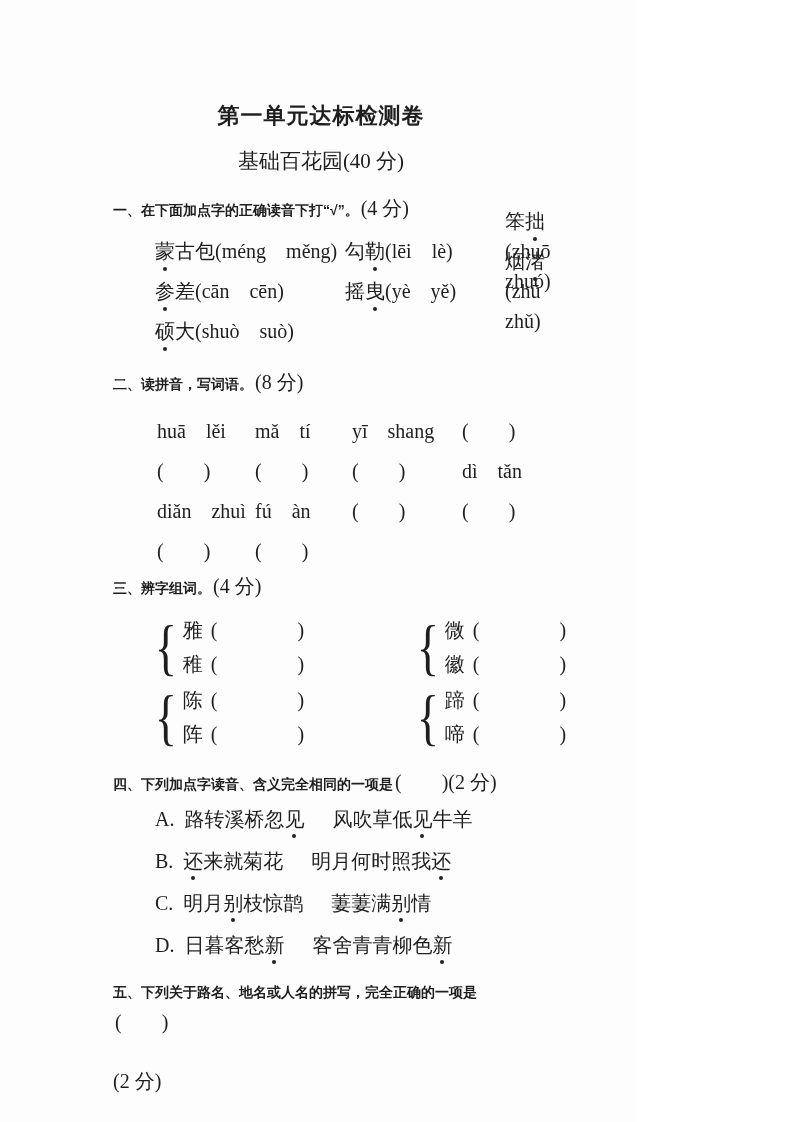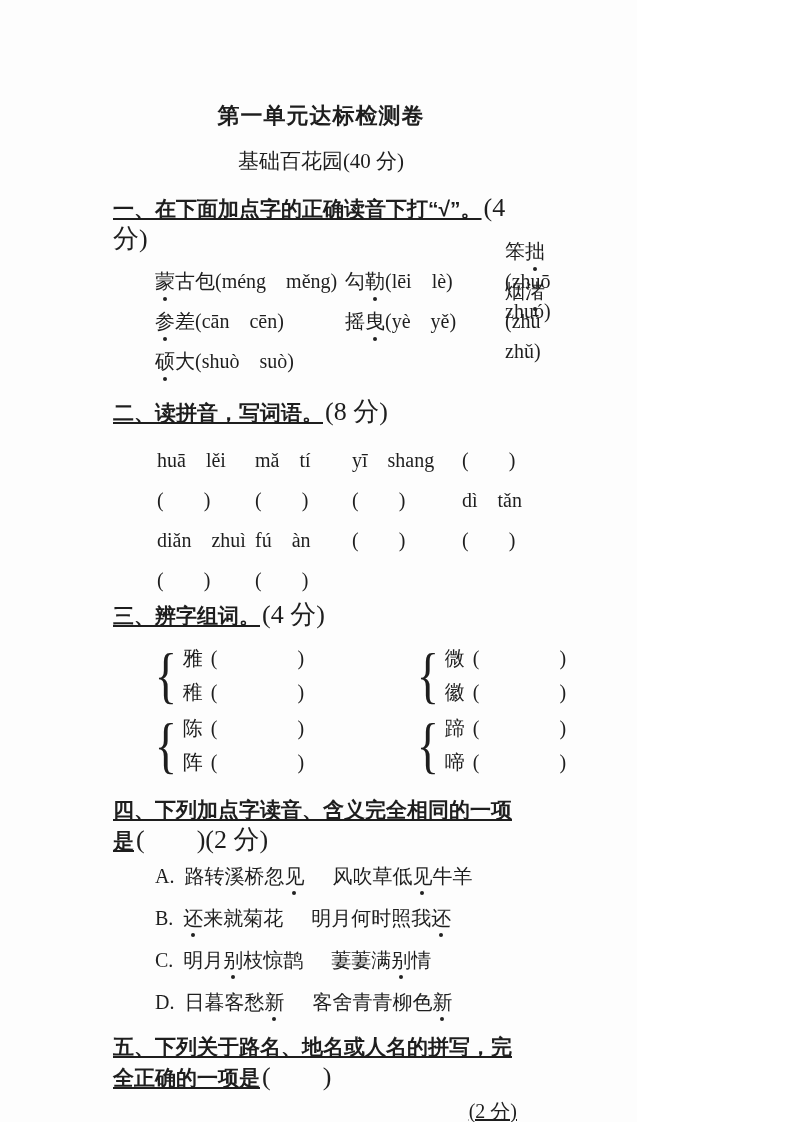--- a/index.html
+++ b/index.html
@@ -30,24 +30,23 @@
     text-align: center;
     margin: 0 0 18px 0;
   }
   .sec-header {
     line-height: 30px;
     margin: 0;
   }
   .h-text {
     font-family: "Liberation Sans", "DejaVu Sans", sans-serif;
     font-weight: 700;
-    font-size: 21px;
-    text-decoration: underline;
-  }
-  .h-score { font-size: 26px; margin-left: 2px; }
+    font-size: 14px;
+  }
+  .h-score { font-size: 20px; margin-left: 2px; }
 
   
   .u-dot { position: relative; display: inline-block; }
   .u-dot::after {
     content: "";
     position: absolute;
     left: 50%;
     bottom: -5px;
     transform: translateX(-50%);
     width: 4px; height: 4px;
@@ -97,24 +96,22 @@
 
   
   .opts { margin: 6px 0 16px 42px; }
   .opt { display: flex; line-height: 28px; margin-bottom: 14px; }
   .opt-label { margin-right: 10px; }
   .phrase { white-space: pre; }
   .phrase + .phrase { margin-left: 28px; text-align: right; }
 
   
   .s5-score {
-    text-align: right;
     line-height: 28px;
-    margin: 4px 12px 0 0;
-    text-decoration: underline;
+    margin: 30px 12px 0 0;
   }
   .sp4 { margin-top: 16px; }
   .sp5 { margin-top: 16px; }
 </style>
 </head>
 <body>
 
 <div class="page">
 
   <h1 class="title">第一单元达标检测卷</h1>

